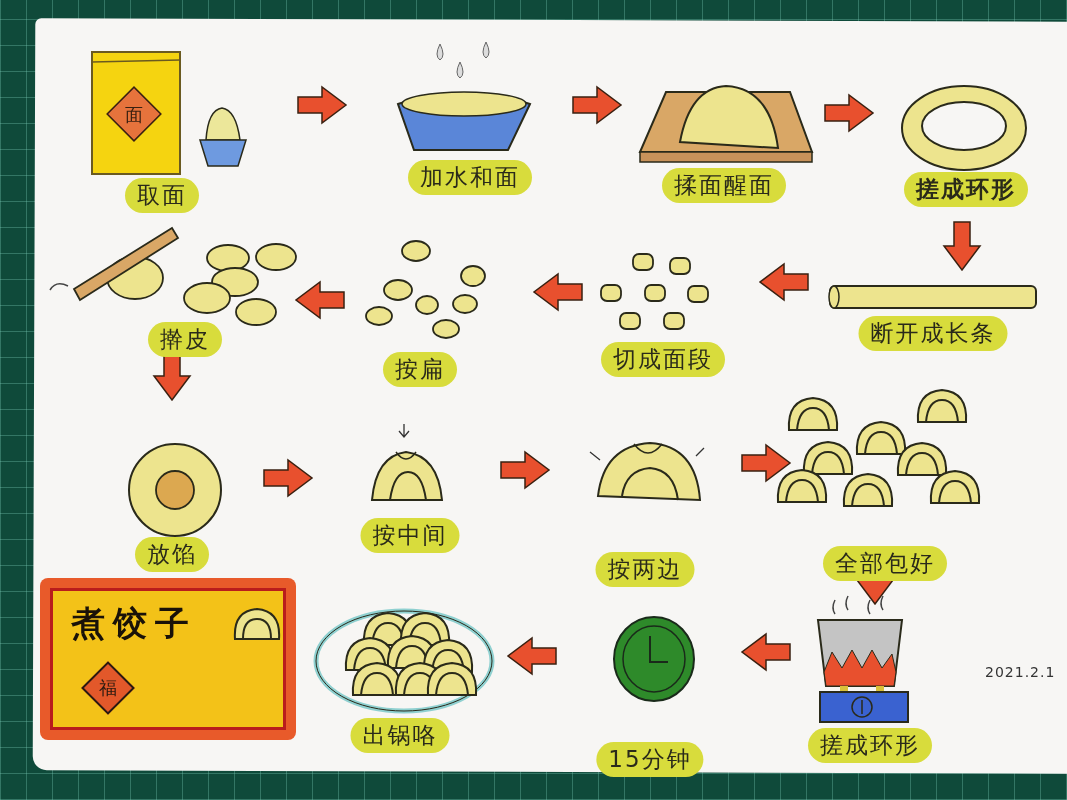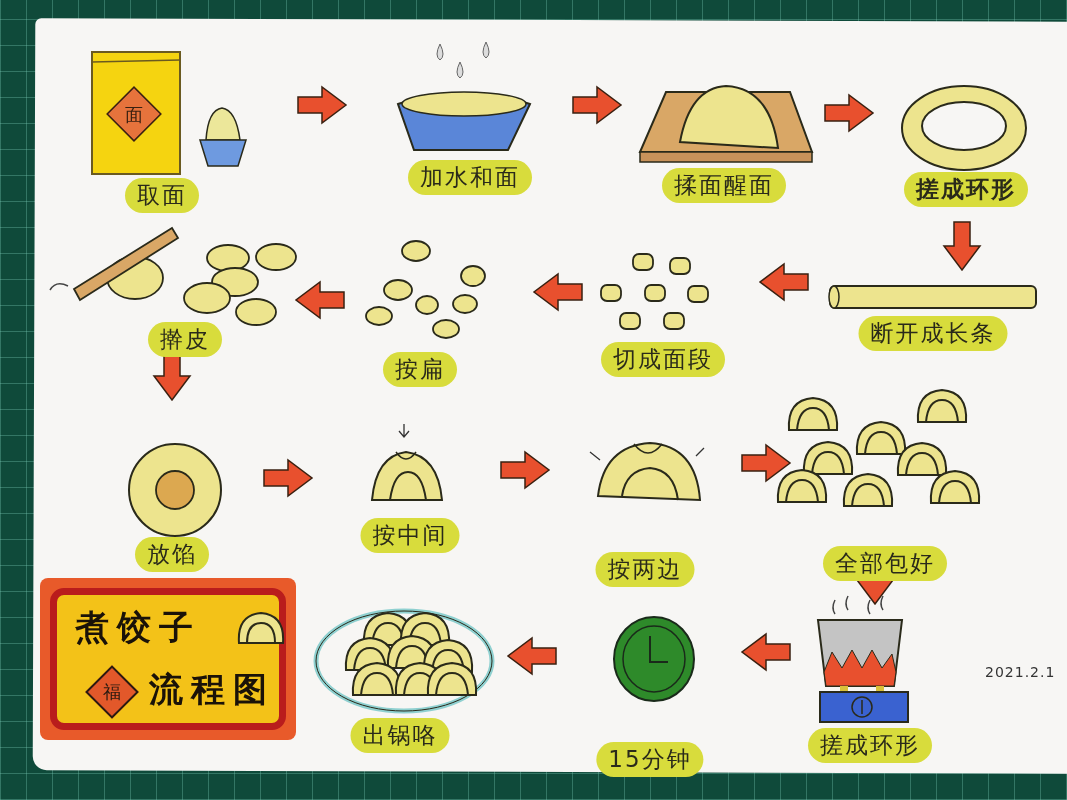--- a/index.html
+++ b/index.html
@@ -4,21 +4,21 @@
 <style>
   html, body { margin:0; padding:0; }
   body { width:1067px; height:800px; overflow:hidden; background:#0f4a3a; position:relative; font-family:"DejaVu Sans", sans-serif; }
   .mat { position:absolute; inset:0; background:
       repeating-linear-gradient(90deg, rgba(120,200,180,0.35) 0 1px, transparent 1px 26px),
       repeating-linear-gradient(0deg, rgba(120,200,180,0.35) 0 1px, transparent 1px 26px), #0f4a3a; }
   .paper { position:absolute; left:34px; top:20px; width:1040px; height:752px; background:#f7f6f4; border-radius:6px 0 0 14px; transform:rotate(0.2deg); }
   svg.art { position:absolute; left:0; top:0; }
   .label { position:absolute; font-family:"DejaVu Sans", sans-serif; font-size:23px; color:#2a2a1a; padding:2px 12px; border-radius:18px; background:#d8dc3c; white-space:nowrap; letter-spacing:2px; transform:translateX(-50%); }
   .title-box { position:absolute; left:40px; top:578px; width:256px; height:162px; background:#e85a2a; border-radius:8px; }
-  .title-inner { position:absolute; left:10px; top:10px; right:10px; bottom:10px; background:#f3c218; border:7px solid #b91c1c; border-radius:14px; }
+  .title-inner { position:absolute; left:10px; top:10px; right:10px; bottom:10px; background:#f3c218; border:3px solid #b91c1c; border-radius:0; }
   .title-line { position:absolute; font-family:"DejaVu Serif", serif; font-weight:bold; font-size:34px; color:#1a1208; letter-spacing:8px; }
   .fu { position:absolute; width:34px; height:34px; background:#e2582a; border:2px solid #2a1a10; transform:rotate(45deg); }
   .fu span { position:absolute; left:50%; top:50%; transform:translate(-50%,-50%) rotate(-45deg); font-size:18px; color:#2a1a10; }
   .date { position:absolute; left:985px; top:664px; font-size:14px; color:#333; letter-spacing:1px; }
 </style>
 </head>
 <body>
 
 <div class="mat"></div>
 <div class="paper"></div>
@@ -200,17 +200,16 @@
 <div class="title-box">
   <div class="title-inner">
     <div class="title-line" style="left:18px;top:10px;">煮饺子</div>
     <svg style="position:absolute;left:178px;top:14px;" width="52" height="40">
       <path d="M4,34 Q2,6 26,4 Q50,6 48,34 Z" fill="#ede48e" stroke="#2a2a1a" stroke-width="2"></path>
       <path d="M12,34 Q12,14 26,14 Q40,14 40,34" fill="none" stroke="#2a2a1a" stroke-width="2"></path>
     </svg>
     <div class="fu" style="left:36px;top:78px;">
         <span>福</span>
       </div>
-    <div class="title-line" style="left:92px;top:72px;">流程图</div>
   </div>
 </div>
 
 <div class="date">2021.2.1</div>
 
 </body></html>

